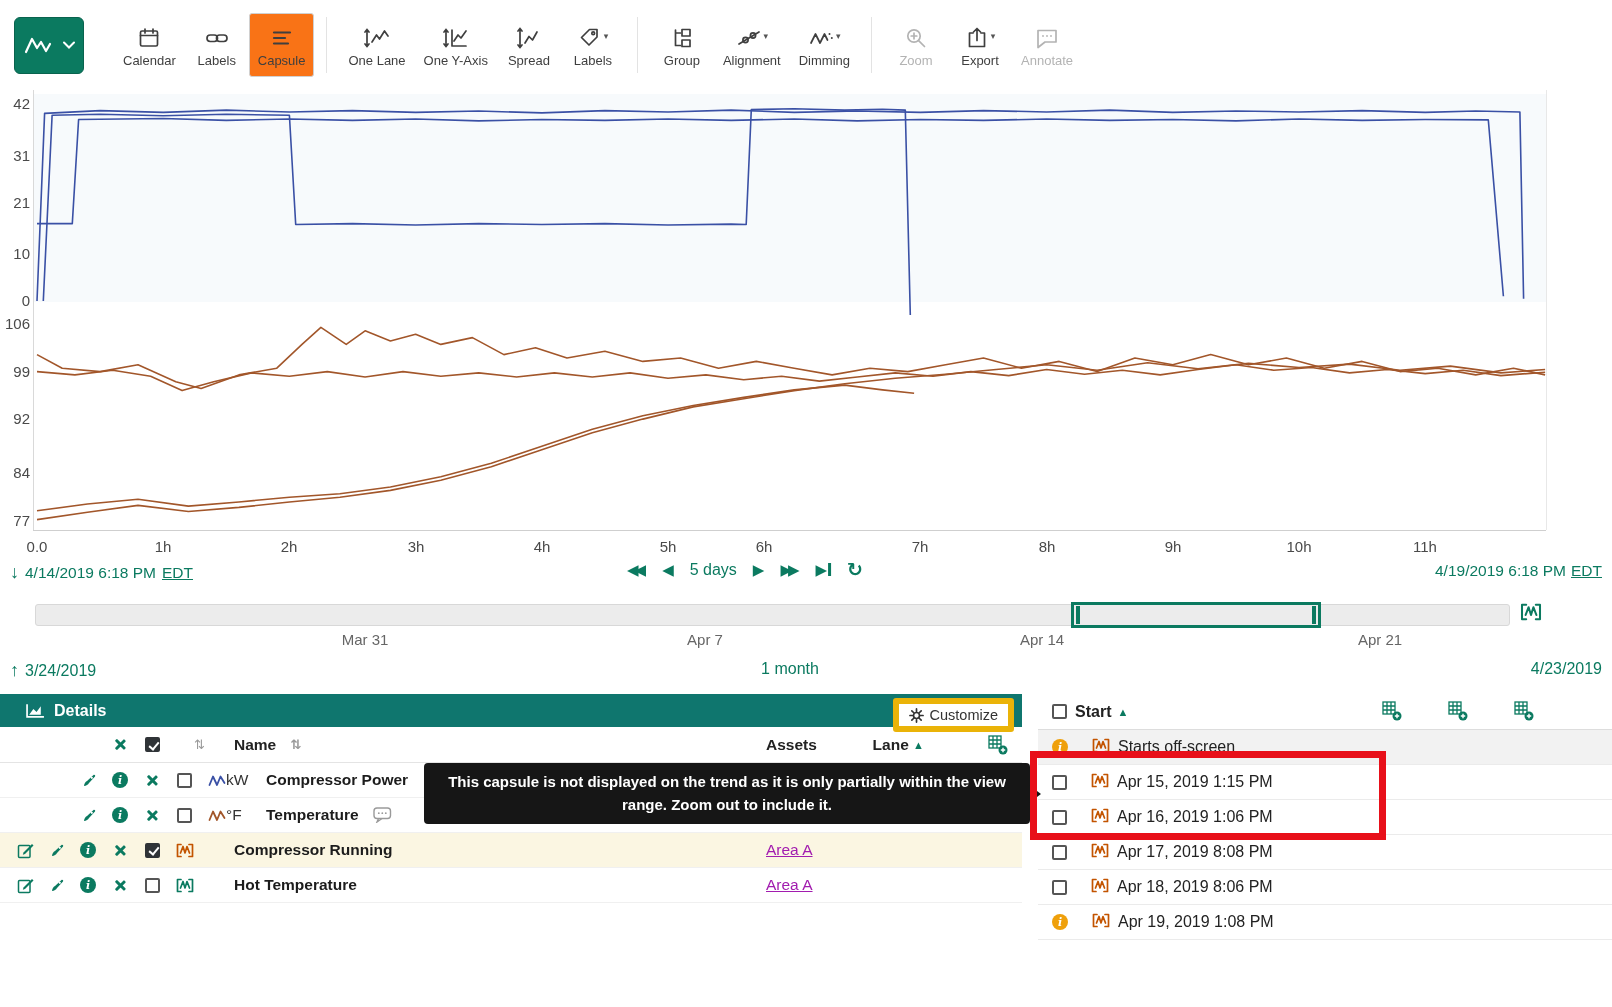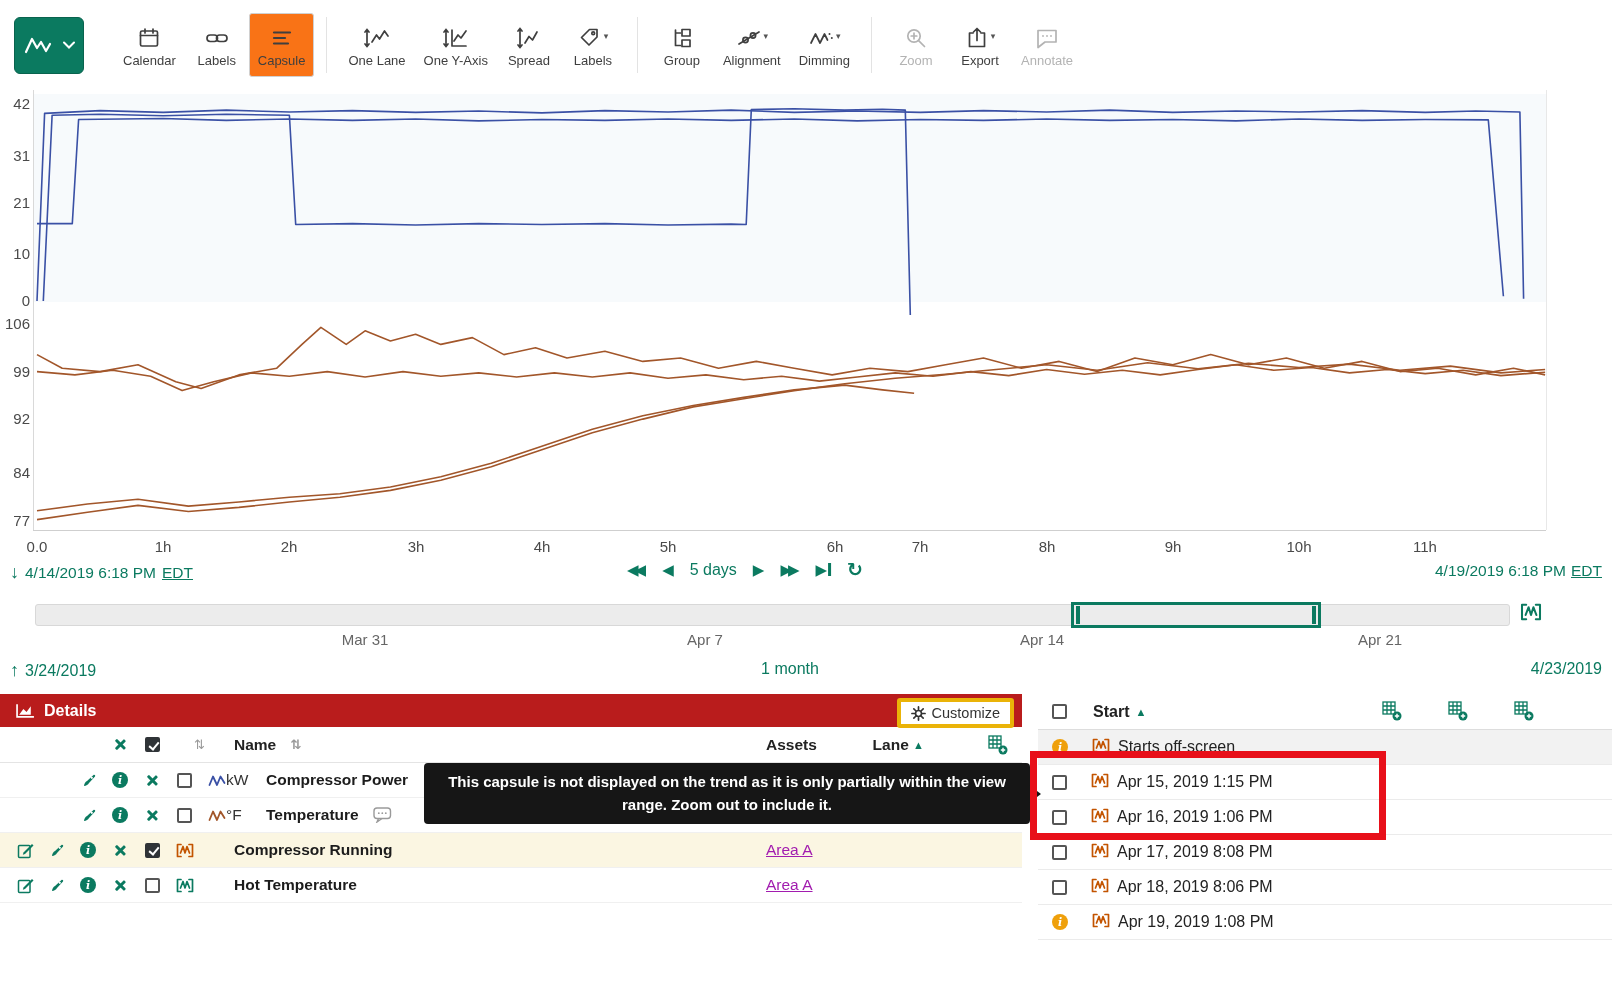--- a/index.html
+++ b/index.html
@@ -46,24 +46,24 @@
 .tl-sel .hndl{position:absolute;top:1px;bottom:1px;width:4px;background:#0b7a60}
 .hndl.l{left:2px}.hndl.r{right:2px}
 .tl-cap-icon{position:absolute;top:603px;left:1520px;color:#0b7a60}
 .tl-tick{position:absolute;top:631px;transform:translateX(-50%);font-size:15px;color:#666}
 .range-row{position:absolute;top:660px;left:0;width:100%;height:26px;color:#0b7a60;font-size:16px}
 .range-row .left{position:absolute;left:10px;display:flex;gap:6px;align-items:center}
 .range-row .center{position:absolute;left:790px;transform:translateX(-50%)}
 .range-row .right{position:absolute;right:10px}
 
 
-.panel-hdr{height:33px;display:flex;align-items:center;gap:9px;padding-left:16px;background:#b91c1c;color:#fff;font-weight:bold;font-size:16px;position:relative}
+.panel-hdr{height:33px;display:flex;align-items:center;gap:9px;padding-left:26px;background:#0f766e;color:#fff;font-weight:bold;font-size:16px;position:relative}
 .details{position:absolute;top:694px;left:0;width:1022px;height:313px;background:#fff}
 .capsules{position:absolute;top:694px;left:1038px;width:574px;height:313px;background:#fff}
-.customize-btn{position:absolute;right:8px;top:4px;background:#fff;border:4px solid #eab308;border-radius:3px;color:#333;font-size:14.5px;font-weight:normal;padding:3px 10px;display:flex;align-items:center;gap:6px;cursor:pointer}
+.customize-btn{position:absolute;right:8px;top:4px;background:#fff;border:6px solid #eab308;border-radius:3px;color:#333;font-size:14.5px;font-weight:normal;padding:3px 10px;display:flex;align-items:center;gap:6px;cursor:pointer}
 .hdr-btn{width:34px;height:25px;background:#fff;border:1px solid #c4c4c4;border-radius:3px;display:flex;align-items:center;justify-content:center;cursor:pointer}
 .cap-hdr-btns{position:absolute;right:8px;top:4px;display:flex;gap:5px}
 
 
 .dt-hdr,.dt-row{display:flex;align-items:center;height:36px;border-bottom:1px solid #e4e4e4;font-size:15.5px;position:relative}
 .dt-row{height:35px;border-bottom:1px solid #f0f0f0}
 .dt-row.hl{background:#fbf6e2}
 .cell{display:flex;align-items:center;justify-content:flex-end;flex:none}
 .c-edit{width:34px}.c-rkt{width:32px}.c-info{width:30px}.c-x{width:30px}.c-cb{width:34px}.c-style{width:34px}
 .c-uom{width:40px;justify-content:flex-start;color:#333}
@@ -85,21 +85,21 @@
 .x-ic{position:relative;width:13px;height:13px;display:inline-block;cursor:pointer}
 .x-ic::before,.x-ic::after{content:"";position:absolute;left:5.5px;top:0;width:2.6px;height:13px;background:#0b7a60;border-radius:1px}
 .x-ic::before{transform:rotate(45deg)}.x-ic::after{transform:rotate(-45deg)}
 .info-i{width:16px;height:16px;border-radius:50%;background:#0b7a60;color:#fff;font:italic bold 11px "DejaVu Serif",serif;display:flex;align-items:center;justify-content:center;cursor:pointer;flex:none}
 .warn-i{width:16px;height:16px;border-radius:50%;background:#efa00b;color:#fff;font:italic bold 11px "DejaVu Serif",serif;display:flex;align-items:center;justify-content:center;flex:none}
 .cond-orange{color:#c35400}.cond-green{color:#0b7a60}.cond-white{color:#fff}
 .sig-blue{color:#3a50a5}.sig-brown{color:#a2562a}
 .icon-svg{stroke:currentColor;fill:none;stroke-width:1.7;stroke-linecap:round;stroke-linejoin:round}
 
 
-.cp-hdr{display:flex;align-items:center;height:36px;border-bottom:1px solid #ddd;padding-left:14px;position:relative;gap:26px}
+.cp-hdr{display:flex;align-items:center;height:36px;border-bottom:1px solid #ddd;padding-left:14px;position:relative;gap:8px}
 .cp-row{display:flex;align-items:center;height:35px;border-bottom:1px solid #ebebeb;font-size:16px;color:#222;padding-left:14px;cursor:pointer}
 .cp-row.sel{background:#f2f2f2}
 .cp-cap{margin-left:24px}
 .cp-label{margin-left:8px}
 .cp-hdr-icons{position:absolute;right:0;top:7px;width:230px;display:flex;gap:46px}
 
 
 .tooltip{position:absolute;left:424px;top:763px;width:606px;min-height:60px;background:#161616;color:#fff;border-radius:4px;z-index:40;display:flex;align-items:center;justify-content:center;text-align:center;font-size:15px;font-weight:bold;line-height:1.5;padding:8px 22px}
 .tooltip::after{content:"";position:absolute;right:-11px;top:22px;border-top:9px solid transparent;border-bottom:9px solid transparent;border-left:12px solid #161616}
 .red-box{position:absolute;left:1030px;top:751px;width:356px;height:89px;border:7px solid #e8101a;z-index:60;pointer-events:none}
@@ -281,21 +281,21 @@
     <span class="ytick" style="top:320px">92</span>
     <span class="ytick" style="top:374px">84</span>
     <span class="ytick" style="top:422px">77</span>
 
     <span class="xtick" style="left:37px">0.0</span>
     <span class="xtick" style="left:163px">1h</span>
     <span class="xtick" style="left:289px">2h</span>
     <span class="xtick" style="left:416px">3h</span>
     <span class="xtick" style="left:542px">4h</span>
     <span class="xtick" style="left:668px">5h</span>
-    <span class="xtick" style="left:835px">6h</span>
+    <span class="xtick" style="left:764px">6h</span>
     <span class="xtick" style="left:920px">7h</span>
     <span class="xtick" style="left:1047px">8h</span>
     <span class="xtick" style="left:1173px">9h</span>
     <span class="xtick" style="left:1299px">10h</span>
     <span class="xtick" style="left:1425px">11h</span>
   </div>
 
   <div class="nav">
     <div class="left">
       <span class="jump">↓</span>

